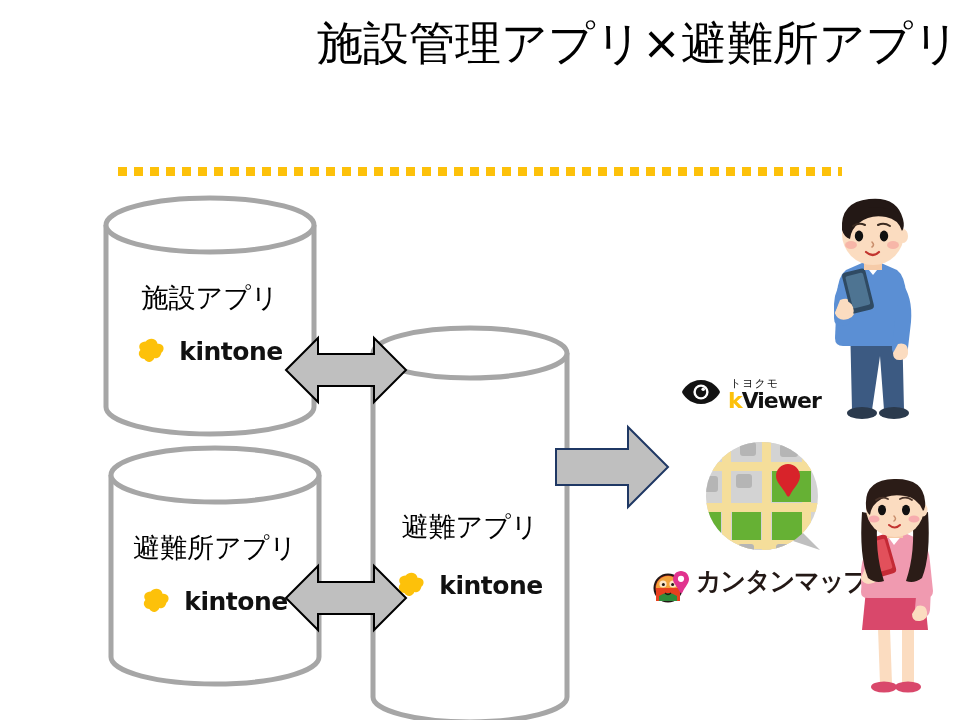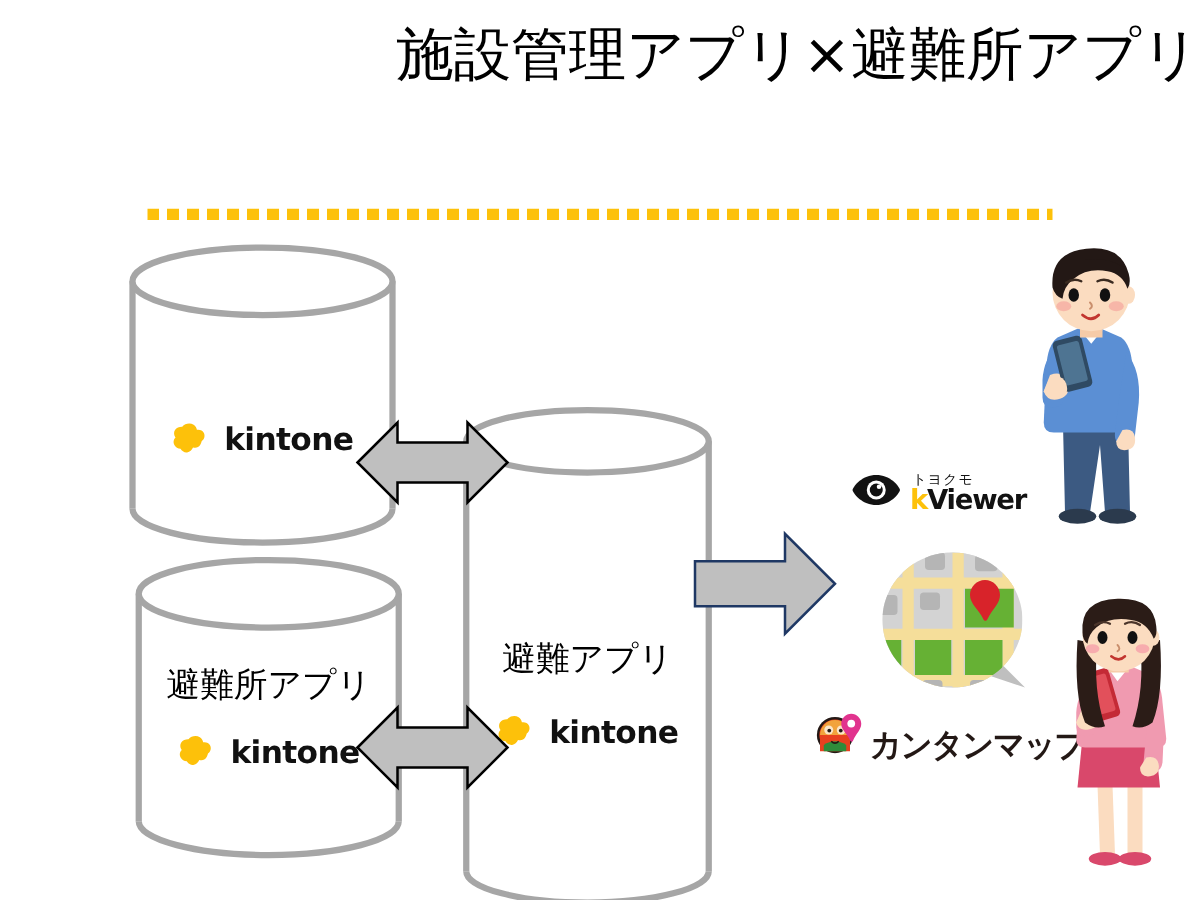--- a/index.html
+++ b/index.html
@@ -116,21 +116,21 @@
     color: #121212;
     display: block;
   }
   #kviewer-logo .kv .k { color: var(--accent, #FDC10A); }
 
   #kantanmap-logo {
     position: absolute;
     left: 652px;
     top: 569px;
     display: flex;
-    align-items: flex-end;
+    align-items: flex-start;
     gap: 4px;
   }
   #kantanmap-logo .km-word {
     font-family: "DejaVu Sans", "Liberation Sans", sans-serif;
     font-weight: 700;
     font-size: 25px;
     color: #231815;
     letter-spacing: -1px;
     line-height: 1;
     transform: scaleY(1.05);
@@ -153,20 +153,21 @@
 
   <div id="divider" style="--accent: #FDC10A;"></div>
 
   <div class="cylinder" style="left:100px; top:196px; width:220px; height:240px;">
     <svg width="220" height="240" viewBox="0 0 220 240" aria-hidden="true">
       <path d="M6 29 L6 211" fill="none" stroke="#A6A6A6" stroke-width="5"></path>
       <path d="M214 29 L214 211" fill="none" stroke="#A6A6A6" stroke-width="5"></path>
       <path d="M6 211 A104 27 0 0 0 214 211" fill="none" stroke="#A6A6A6" stroke-width="5"></path>
       <ellipse cx="110" cy="29" rx="104" ry="27" fill="#ffffff" stroke="#A6A6A6" stroke-width="5"></ellipse>
     </svg>
+    <div class="cyl-label" style="top:84px;">施設アプリ</div>
     <div class="kintone" style="top:142px;">
       <span class="blob">
         <svg width="28" height="26" viewBox="0 0 28 26" aria-hidden="true">
           <path d="M8.8 3.4c2.1-2.6 6.2-3.4 9.1-1.6 1.5.9 2.3 2.4 2.6 4 2.2-.4 4.6.4 5.6 2.5 1.1 2.2.4 5.1-1.7 6.4-.5 1.9-1.3 3.8-3 4.9-1.2.8-2.7.7-4 .4-.9 1.9-2.5 3.7-4.7 3.9-2.2.3-4.2-1.1-5.3-2.9-2-.1-4-1.1-4.9-3C1.3 16 1.8 13.4 3.4 12 2.1 10.3 1.8 7.8 3 6c1.2-1.9 3.7-2.7 5.8-2.6z" fill="#FDC10A"></path>
         </svg>
       </span>
       <span class="kword">kintone</span>
     </div>
   </div>
 

